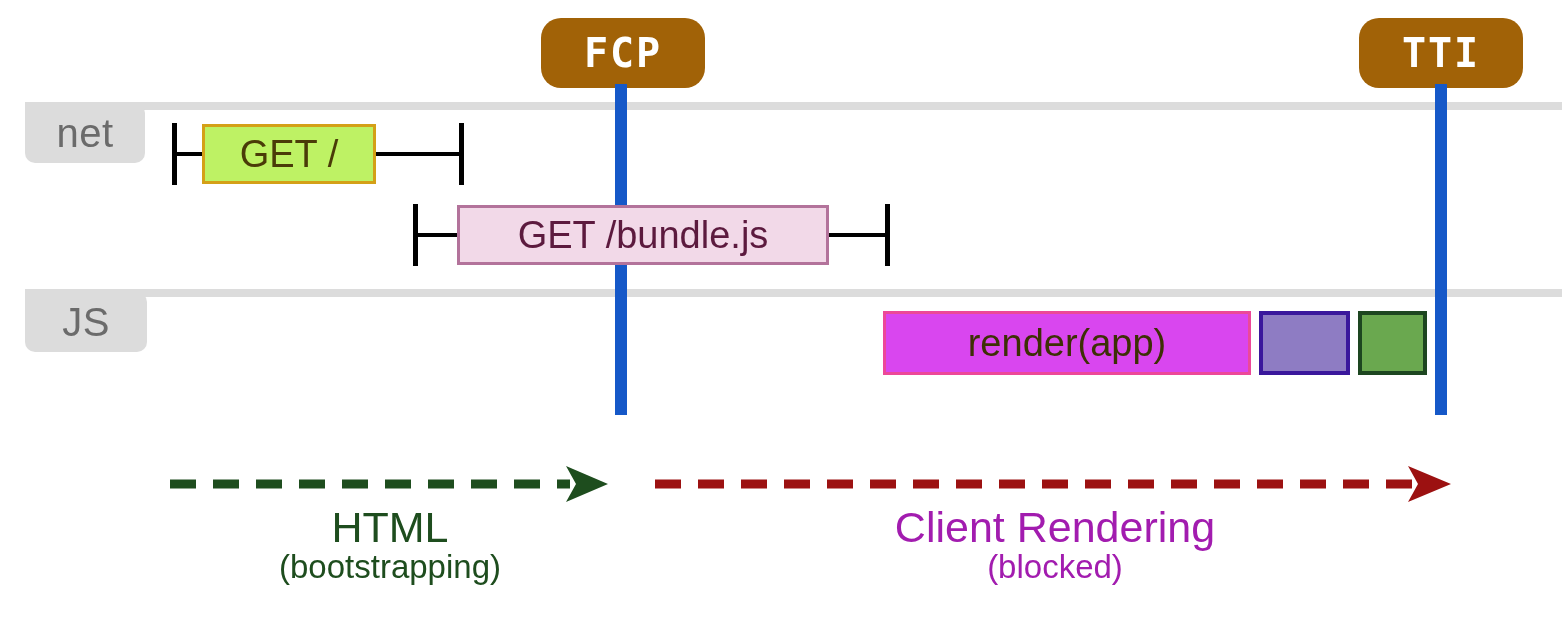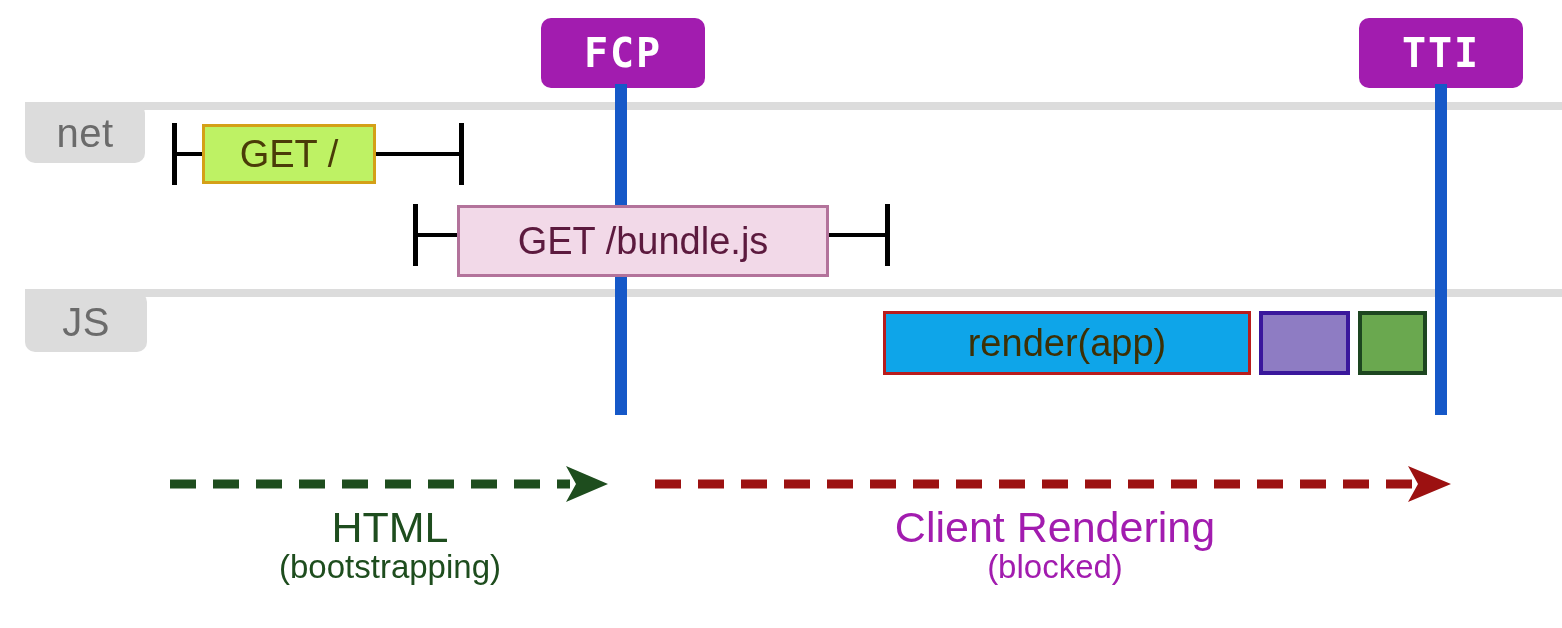--- a/index.html
+++ b/index.html
@@ -48,22 +48,22 @@
     width: 120px; height: 60px;
     border-top-left-radius: 0;
   }
   #lane-chip-js {
     left: 25px; top: 292px;
     width: 122px; height: 60px;
     border-top-left-radius: 0;
   }
   .marker-badge {
     position: absolute;
-    background: #a21caf;
-    border-radius: 10px;
+    background: #a16207;
+    border-radius: 20px;
     color: #ffffff;
     font-family: "DejaVu Sans Mono", "Liberation Mono", monospace;
     font-weight: bold;
     font-size: 40px;
     letter-spacing: 2px;
     display: flex;
     align-items: center;
     justify-content: center;
     height: 70px;
     width: 164px;
@@ -107,30 +107,30 @@
     padding: 0 10px;
   }
 
   #box-get-root {
     left: 202px; top: 124px; width: 174px; height: 60px;
     background: #bef264;
     border: 3px solid #d4a017;
     color: #4a3b08;
   }
   #box-get-bundle {
-    left: 457px; top: 205px; width: 372px; height: 72px;
+    left: 457px; top: 205px; width: 372px; height: 60px;
     background: #f2d9e8;
     border: 3px solid #b3739b;
     color: #5c1a3e;
     z-index: 5;
   }
   #box-render-app {
     left: 883px; top: 311px; width: 368px; height: 64px;
-    background: #0ea5e9;
-    border: 3px solid #b91c1c;
+    background: #d946ef;
+    border: 3px solid #ec4899;
     color: #3d3005;
   }
   #box-task-purple {
     left: 1259px; top: 311px; width: 91px; height: 64px;
     background: #8e7cc3;
     border: 4px solid #3a179c;
   }
   #box-task-green {
     left: 1358px; top: 311px; width: 69px; height: 64px;
     background: #6aa84f;

